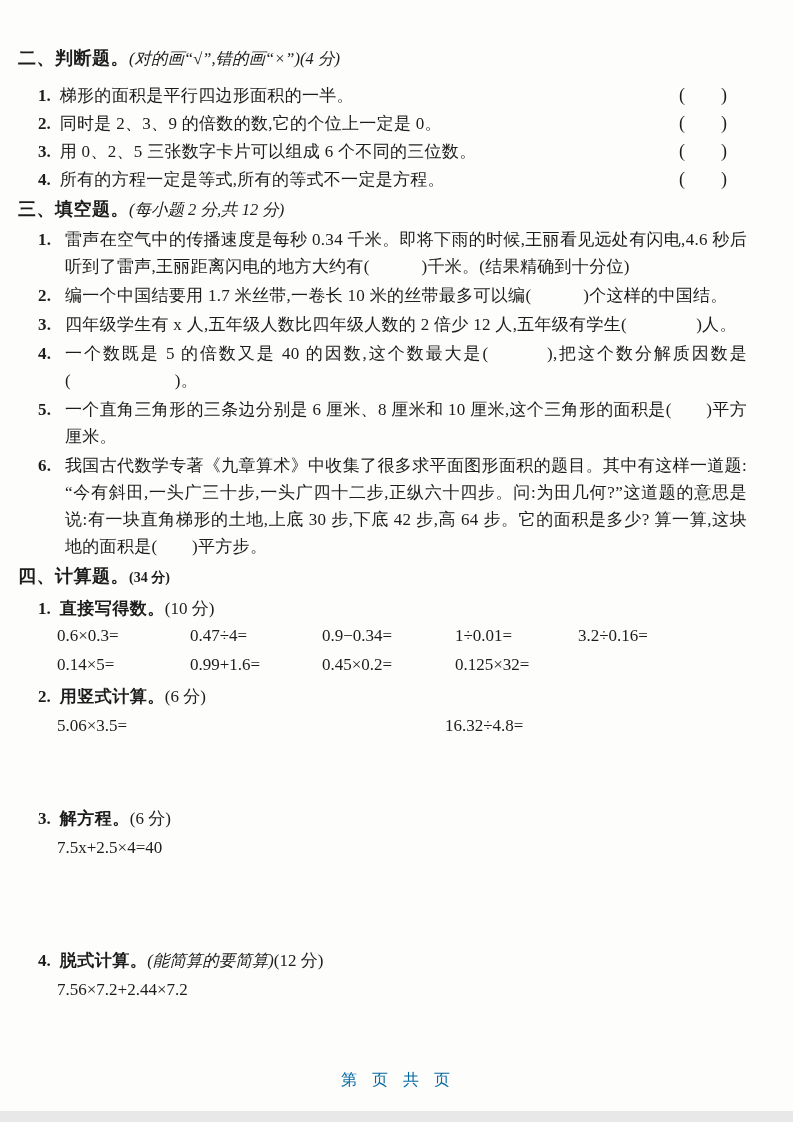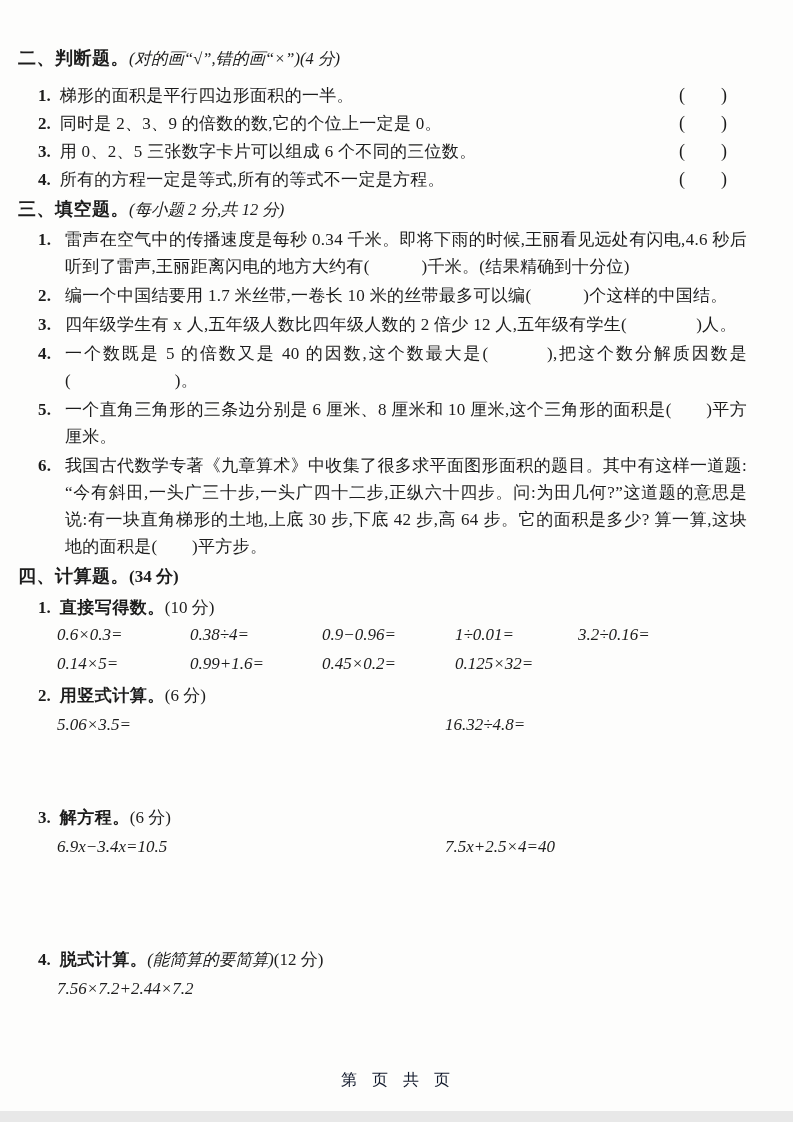--- a/index.html
+++ b/index.html
@@ -13,21 +13,21 @@
     color: #1c1c1c;
     font-family: "Liberation Serif", "DejaVu Serif", serif;
     font-size: 17px;
     padding: 46px 46px 0 18px;
     overflow: hidden;
   }
   
   .sec-head { line-height: 24px; white-space: nowrap; }
   .sec-head .t { font-weight: 700; font-size: 18px; letter-spacing: 0.5px; }
   .sec-head .h { font-style: italic; font-size: 16.5px; }
-  .sec-head .h-bold { font-weight: 700; font-style: normal; font-size: 17px; }
+  .sec-head .h-bold { font-weight: 700; font-style: normal; font-size: 14px; }
 
   
   .judge-list { margin-top: 10px; }
   .judge-row {
     display: flex; align-items: baseline;
     margin-left: 20px; padding-right: 20px;
     height: 28px; line-height: 28px;
   }
   .j-num { font-weight: 700; margin-right: 9px; }
   .j-text { flex: 1; letter-spacing: 0.3px; }
@@ -55,29 +55,29 @@
   .quick-row { display: flex; margin-left: 39px; line-height: 29px; }
   .quick-row .cell { white-space: nowrap; }
   .quick-row .cell:nth-child(1) { width: 133px; }
   .quick-row .cell:nth-child(2) { width: 132px; }
   .quick-row .cell:nth-child(3) { width: 133px; }
   .quick-row .cell:nth-child(4) { width: 123px; }
 
   .pair-row { display: flex; margin-left: 39px; line-height: 28px; margin-top: 3px; }
   .pair-row .pl { width: 388px; white-space: nowrap; }
   .pair-row .pr { white-space: nowrap; }
-  .eq { font-family: "Liberation Serif", "DejaVu Serif", serif; font-style: italic; }
+  .eq { font-family: "Liberation Serif", "DejaVu Serif", serif; }
 
   .gap-vert-a { margin-top: 66px; }
   .gap-vert-b { margin-top: 86px; }
 
   .footer {
     position: absolute; left: 0; bottom: 20px; width: 100%;
     text-align: center; font-size: 16px; white-space: pre;
-    word-spacing: 7px; letter-spacing: 2px; color: #0f172a;
+    word-spacing: 7px; letter-spacing: 2px; color: #0369a1;
   }
 </style>
 </head>
 <body>
 
 <div class="page">
 
   <div class="sec-judge">
     <div class="sec-head">
       <span class="t">二、判断题。</span><span class="h">(对的画“√”,错的画“×”)(4 分)</span>
@@ -141,22 +141,22 @@
   <div class="sec-calc">
     <div class="sec-head">
       <span class="t">四、计算题。</span><span class="h-bold">(34 分)</span>
     </div>
 
     <div class="sub-head" style="margin-top:6px;">
       <span class="sn">1.</span><span class="st">直接写得数。</span><span class="sh">(10 分)</span>
     </div>
     <div class="quick-row">
       <span class="cell eq">0.6×0.3=</span>
-      <span class="cell eq">0.38÷4=</span>
-      <span class="cell eq">0.9−0.96=</span>
+      <span class="cell eq">0.47÷4=</span>
+      <span class="cell eq">0.9−0.34=</span>
       <span class="cell eq">1÷0.01=</span>
       <span class="cell eq">3.2÷0.16=</span>
     </div>
     <div class="quick-row">
       <span class="cell eq">0.14×5=</span>
       <span class="cell eq">0.99+1.6=</span>
       <span class="cell eq">0.45×0.2=</span>
       <span class="cell eq">0.125×32=</span>
     </div>
 
@@ -165,21 +165,20 @@
     </div>
     <div class="pair-row">
       <span class="pl eq">5.06×3.5=</span>
       <span class="pr eq">16.32÷4.8=</span>
     </div>
 
     <div class="sub-head gap-vert-a">
       <span class="sn">3.</span><span class="st">解方程。</span><span class="sh">(6 分)</span>
     </div>
     <div class="pair-row">
-      <span class="pl eq">6.9x−3.4x=10.5</span>
       <span class="pr eq">7.5x+2.5×4=40</span>
     </div>
 
     <div class="sub-head gap-vert-b">
       <span class="sn">4.</span><span class="st">脱式计算。</span><span class="sk">(能简算的要简算)</span><span class="sh">(12 分)</span>
     </div>
     <div class="pair-row">
       <span class="pr eq">7.56×7.2+2.44×7.2</span>
     </div>
   </div>

